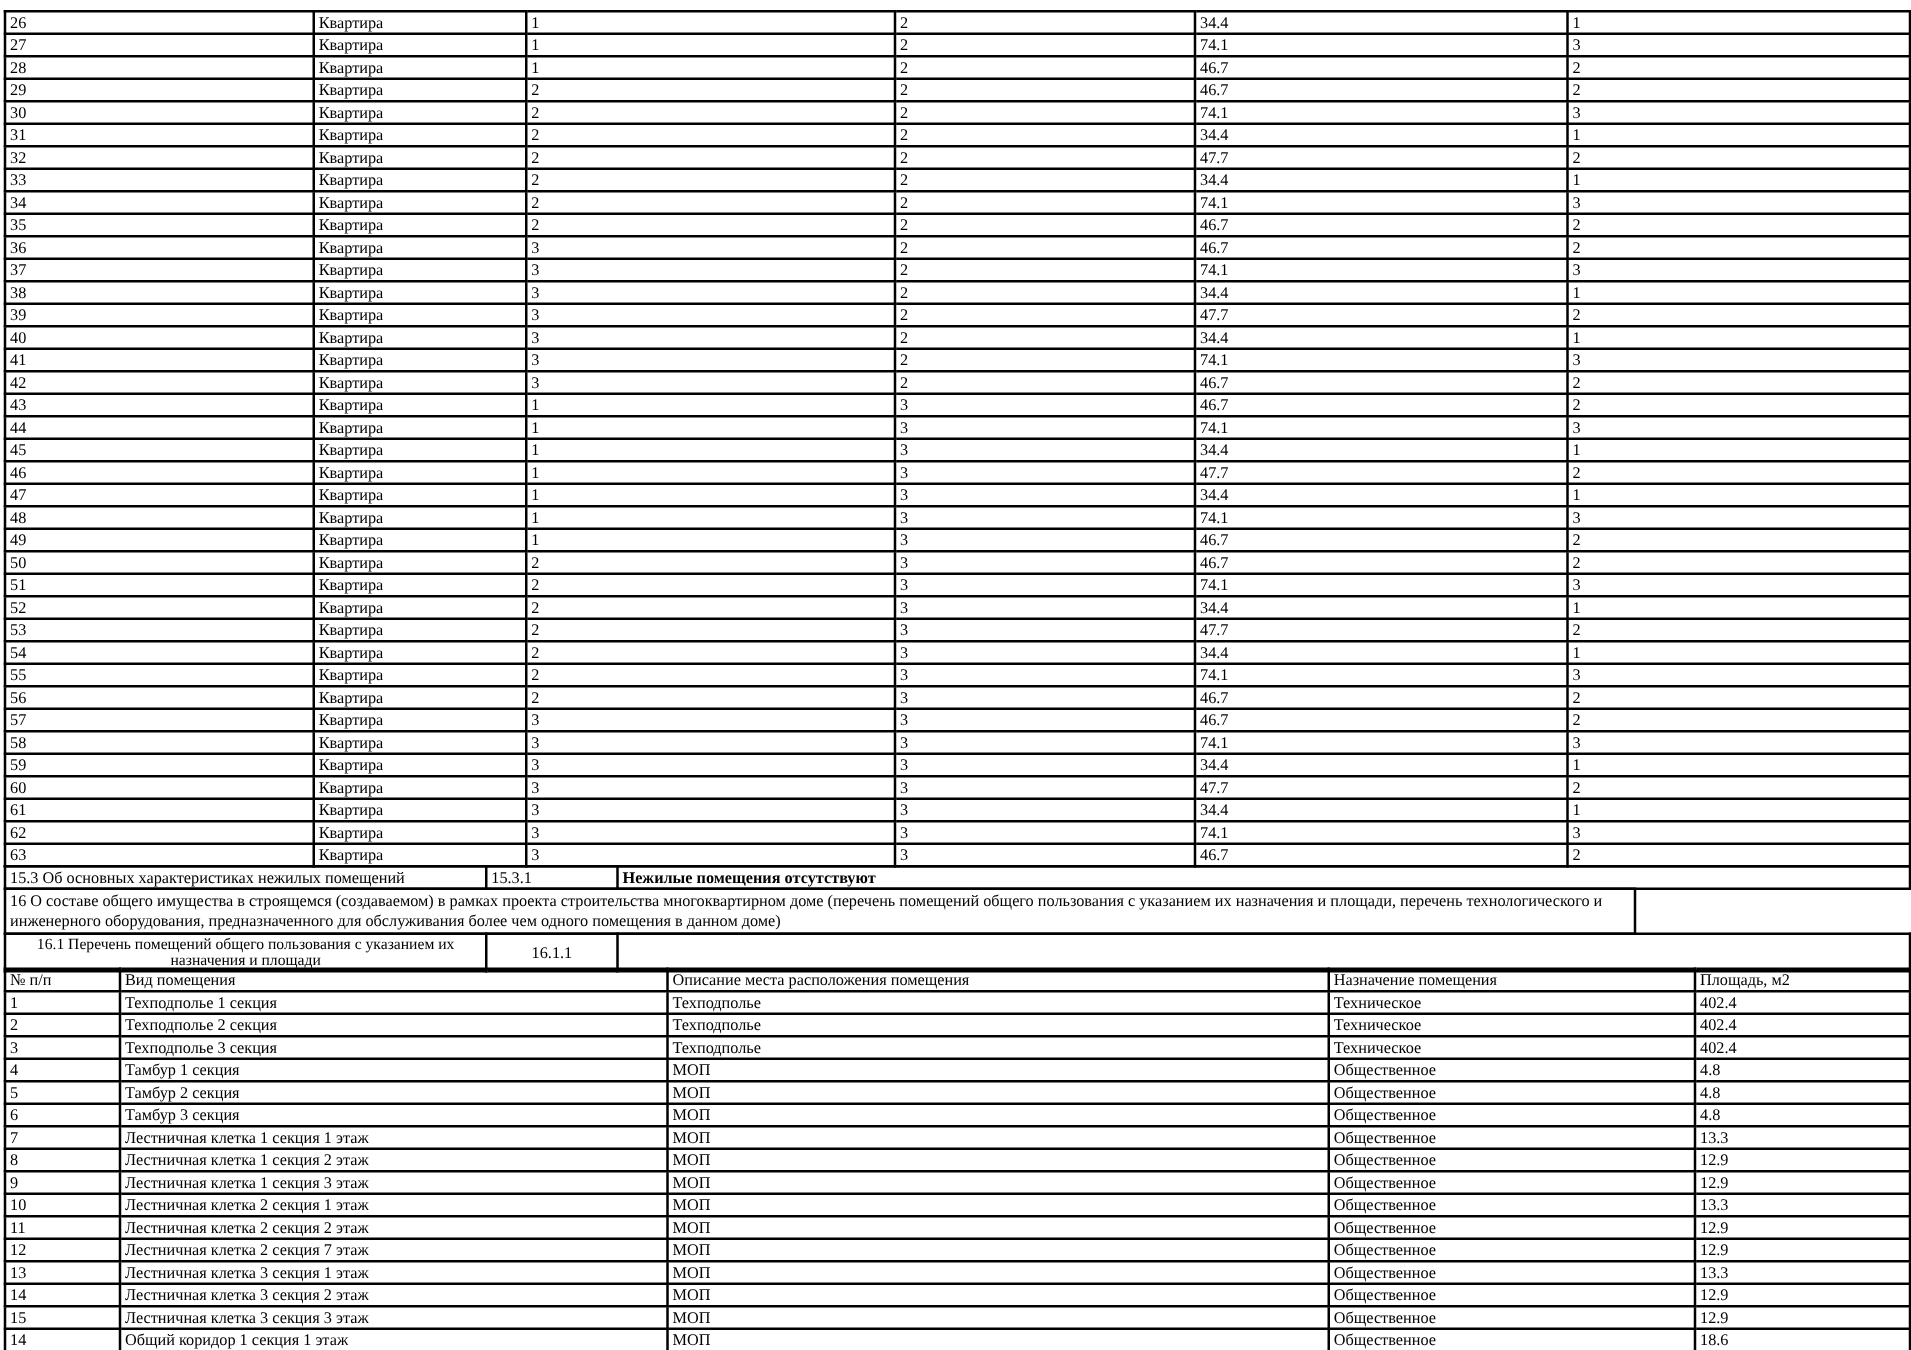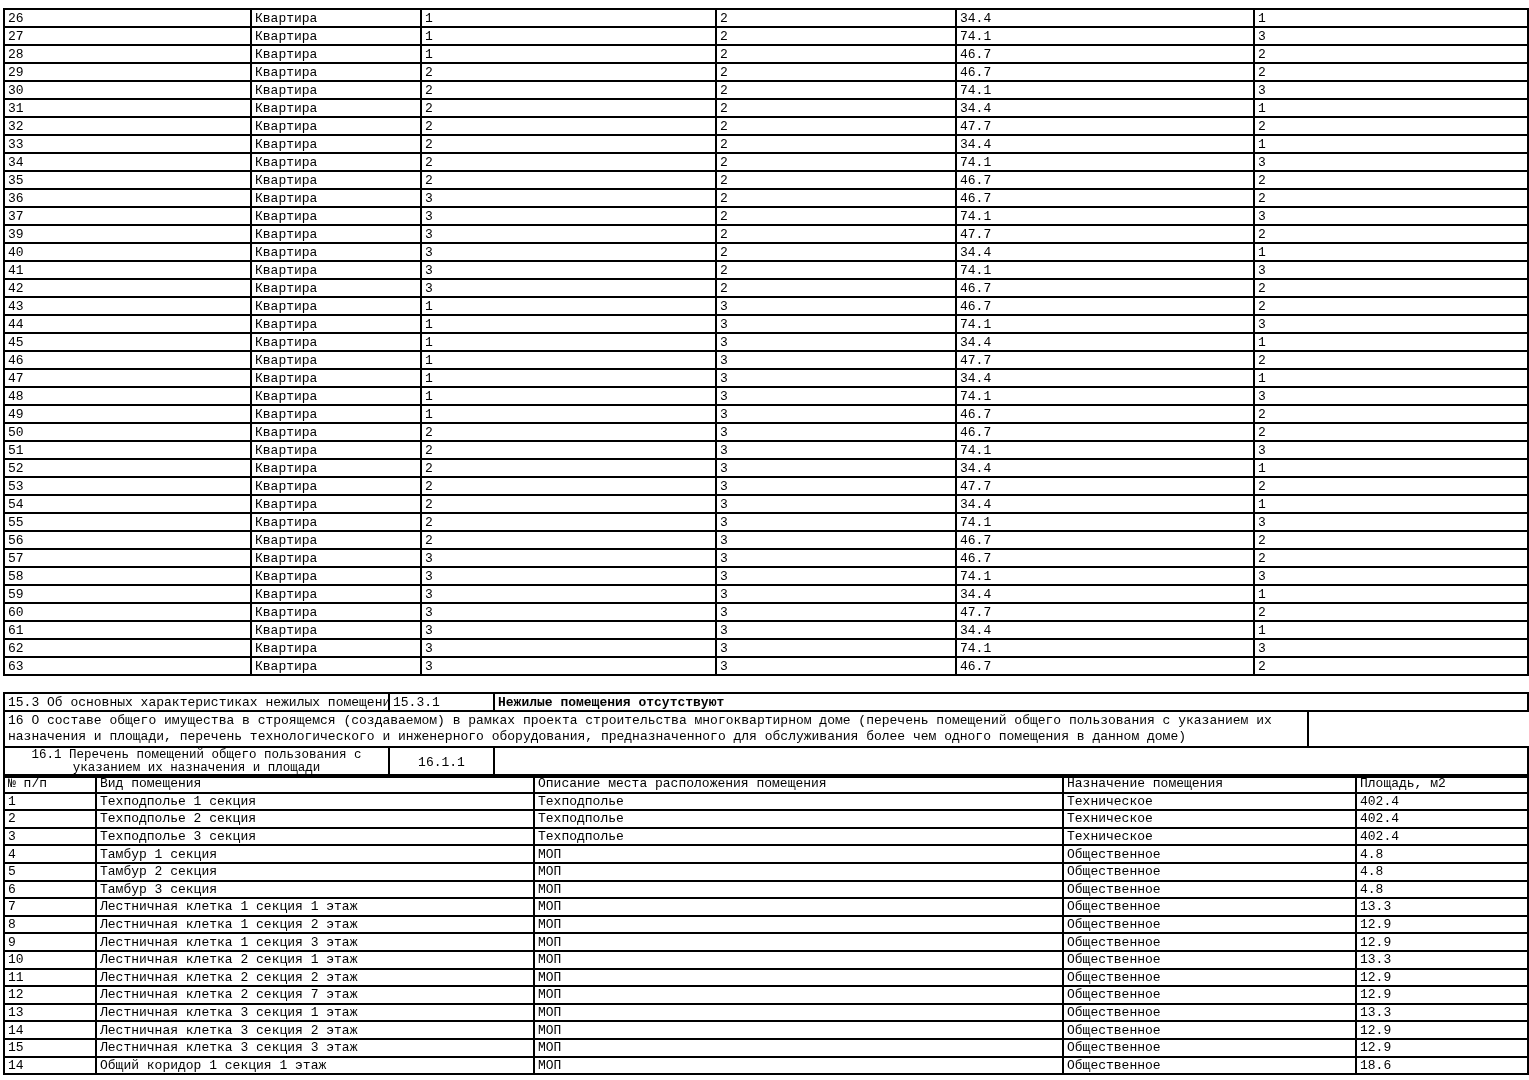--- a/index.html
+++ b/index.html
@@ -1,21 +1,21 @@
 <!DOCTYPE html>
 <html><head>
 <meta charset="utf-8">
 <style>
   html,body{margin:0;padding:0;background:#ffffff;}
   .doc{
     position:relative;
     width:1529px;height:1080px;
     background:#ffffff;
     color:#000000;
-    font-family:Liberation Mono, monospace;
+    font-family:Liberation Serif, serif;
     font-size:13px;
     overflow:hidden;
   }
   table{
     border-collapse:collapse;
     table-layout:fixed;
     position:absolute;
     left:3px;
     width:1524px;
   }
@@ -159,20 +159,28 @@
         </tr>
         <tr>
           <td>37</td>
           <td>Квартира</td>
           <td>3</td>
           <td>2</td>
           <td>74.1</td>
           <td>3</td>
         </tr>
         <tr>
+          <td>38</td>
+          <td>Квартира</td>
+          <td>3</td>
+          <td>2</td>
+          <td>34.4</td>
+          <td>1</td>
+        </tr>
+        <tr>
           <td>39</td>
           <td>Квартира</td>
           <td>3</td>
           <td>2</td>
           <td>47.7</td>
           <td>2</td>
         </tr>
         <tr>
           <td>40</td>
           <td>Квартира</td>

